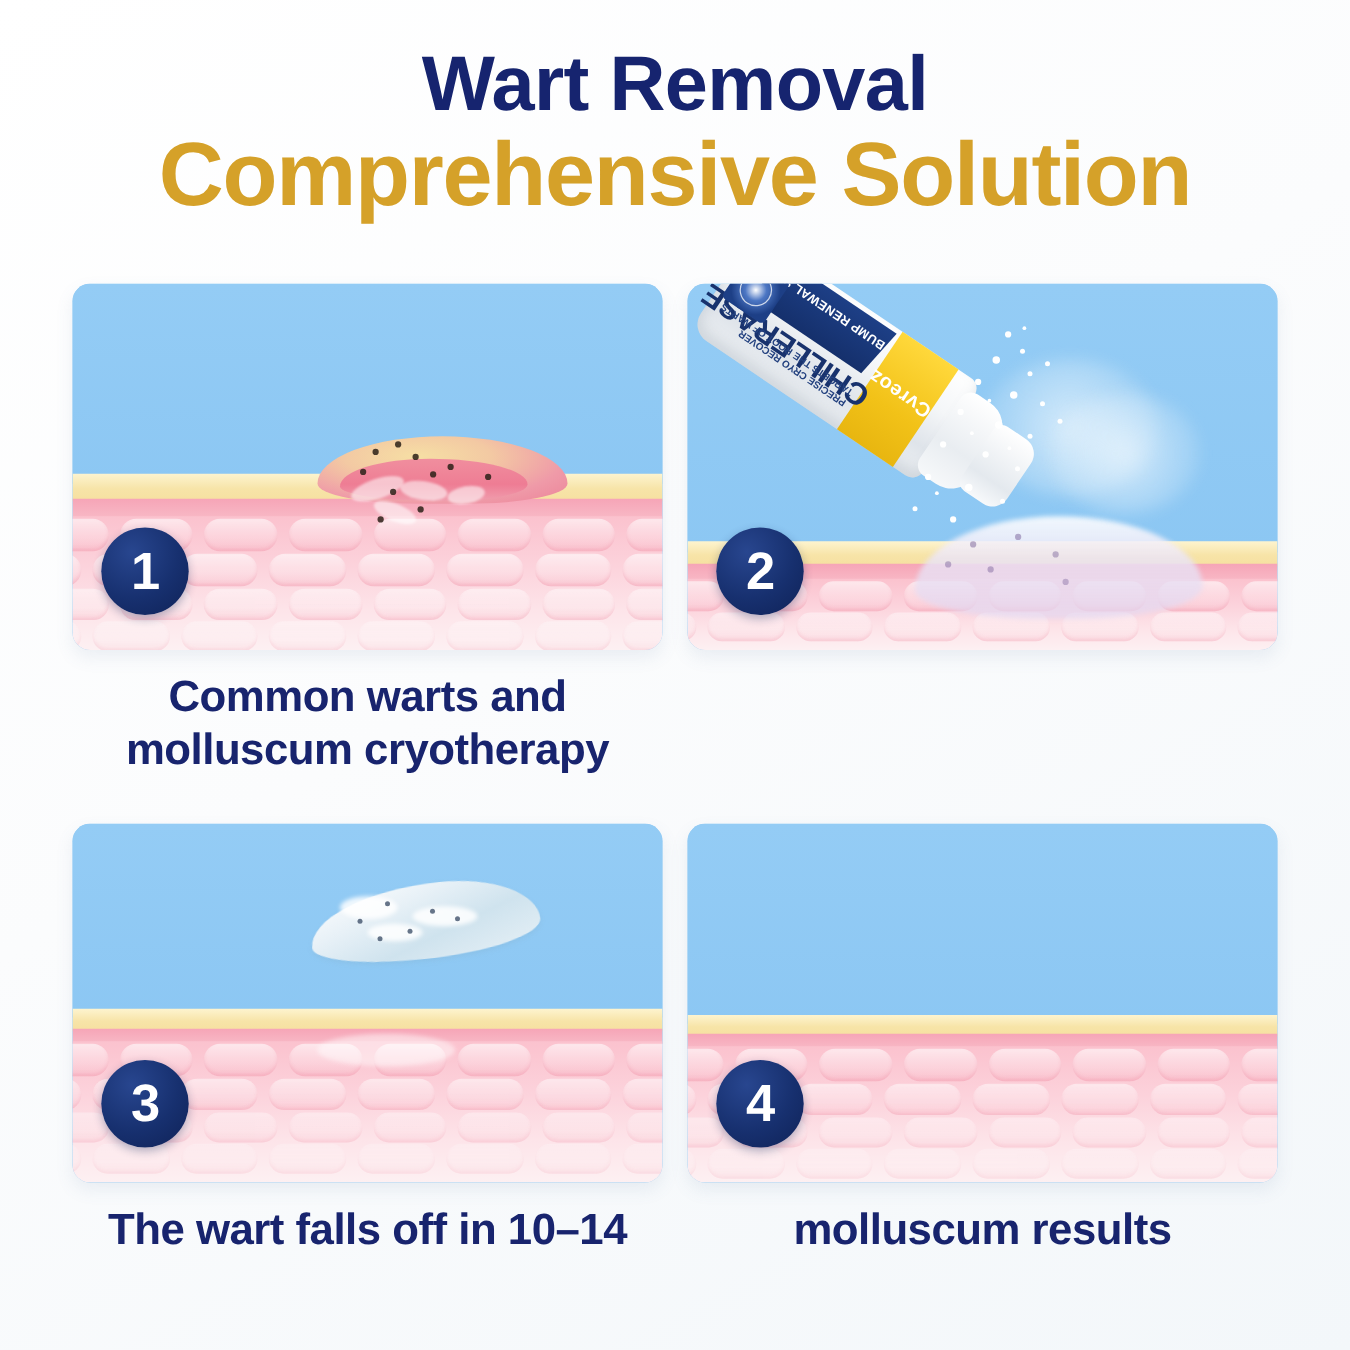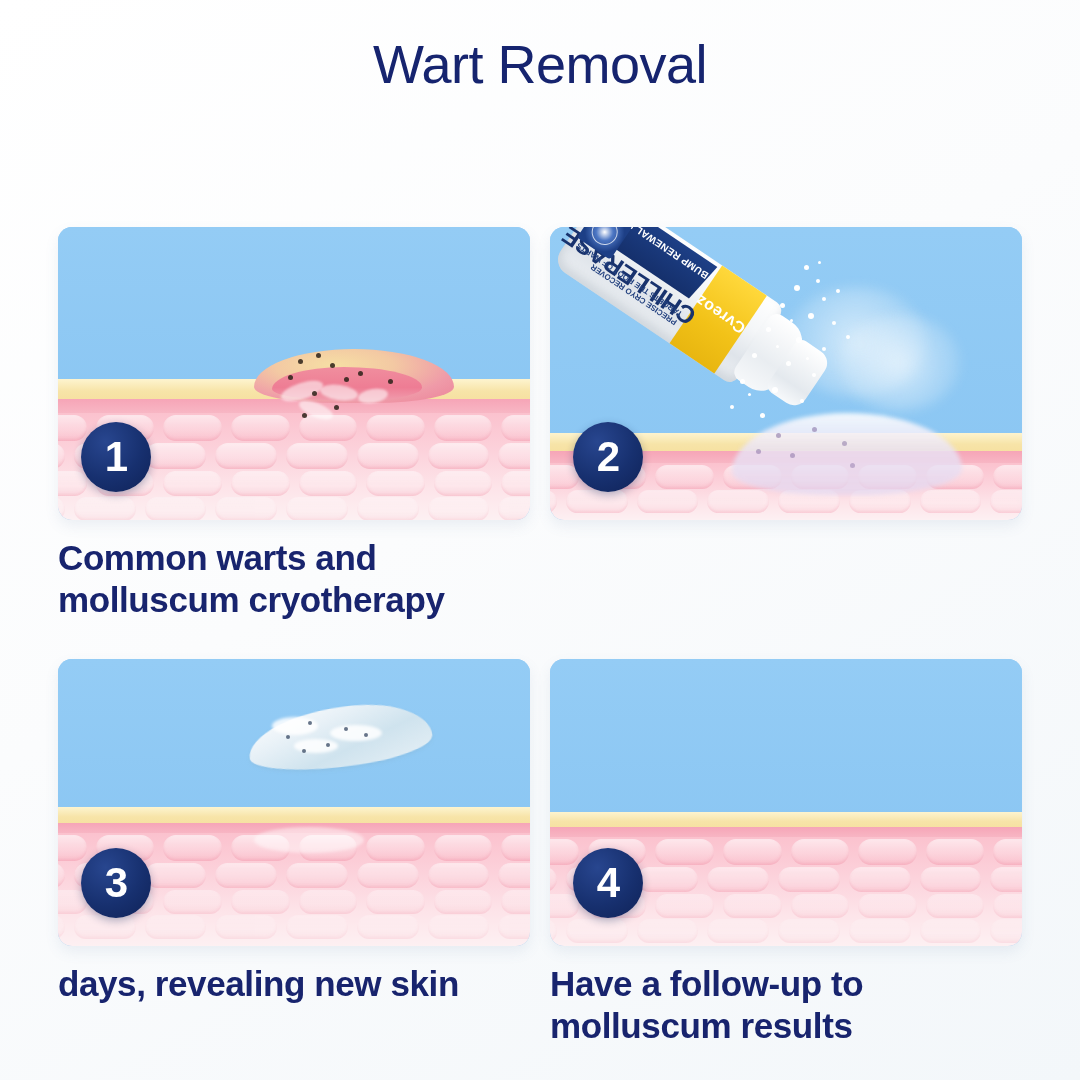--- a/index.html
+++ b/index.html
@@ -17,22 +17,22 @@
     position: relative;
   }
 
   
   .header {
     width: 1080px;
     padding-top: 36px;
     text-align: center;
   }
   .title-line1 {
-    font-size: 54px;
-    font-weight: 400;
+    font-size: 62px;
+    font-weight: 700;
     letter-spacing: -0.5px;
     color: #16246f;
     line-height: 1.04;
     white-space: nowrap;
   }
   .title-line2 {
     font-size: 72px;
     font-weight: 800;
     letter-spacing: -1px;
     color: #d5a129;
@@ -297,34 +297,35 @@
     font-size: 42px;
     font-weight: 700;
     color: #ffffff;
     line-height: 1;
     letter-spacing: -1px;
   }
 
   
   .caption {
     margin-top: 17px;
-    text-align: left;
+    text-align: center;
     color: #18246e;
     font-size: 35px;
     font-weight: 700;
     line-height: 1.19;
     letter-spacing: -0.4px;
   }
   .caption span { display: block; white-space: nowrap; }
 </style>
 </head>
 <body>
 
 <div class="header">
   <div class="title-line1">Wart Removal</div>
+  <div class="title-line2">Comprehensive Solution</div>
 </div>
 
 <div class="grid">
 
   <div class="cell">
     <div class="panel">
       <div class="sky" style="height:160px"></div>
       <div class="epidermis" style="top:152px;height:22px"></div>
       <div class="dermis-top" style="top:172px;height:16px"></div>
       <div class="dermis" style="top:186px"></div>
@@ -551,21 +552,21 @@
       <div class="scab-dot" style="left:306px;top:74px"></div>
       <div class="scab-dot" style="left:244px;top:90px"></div>
 
       <div class="scab-flake" style="left:196px;top:168px;width:110px;height:26px;opacity:.55"></div>
 
       <div class="badge">
         <span class="badge-num">3</span>
       </div>
     </div>
     <div class="caption">
-      <span>days, revealing new skin</span>
+      <span>The wart falls off in 10–14</span>
     </div>
   </div>
 
   <div class="cell row2">
     <div class="panel short">
       <div class="sky" style="height:160px"></div>
       <div class="epidermis" style="top:153px;height:17px"></div>
       <div class="dermis-top" style="top:168px;height:12px"></div>
       <div class="dermis" style="top:178px"></div>
 
@@ -610,18 +611,17 @@
             <div class="brick"></div>
             <div class="brick"></div>
         </div>
       </div>
 
       <div class="badge">
         <span class="badge-num">4</span>
       </div>
     </div>
     <div class="caption">
-      <span>Have a follow-up to</span>
       <span>molluscum results</span>
     </div>
   </div>
 
 </div>
 
 </body></html>

